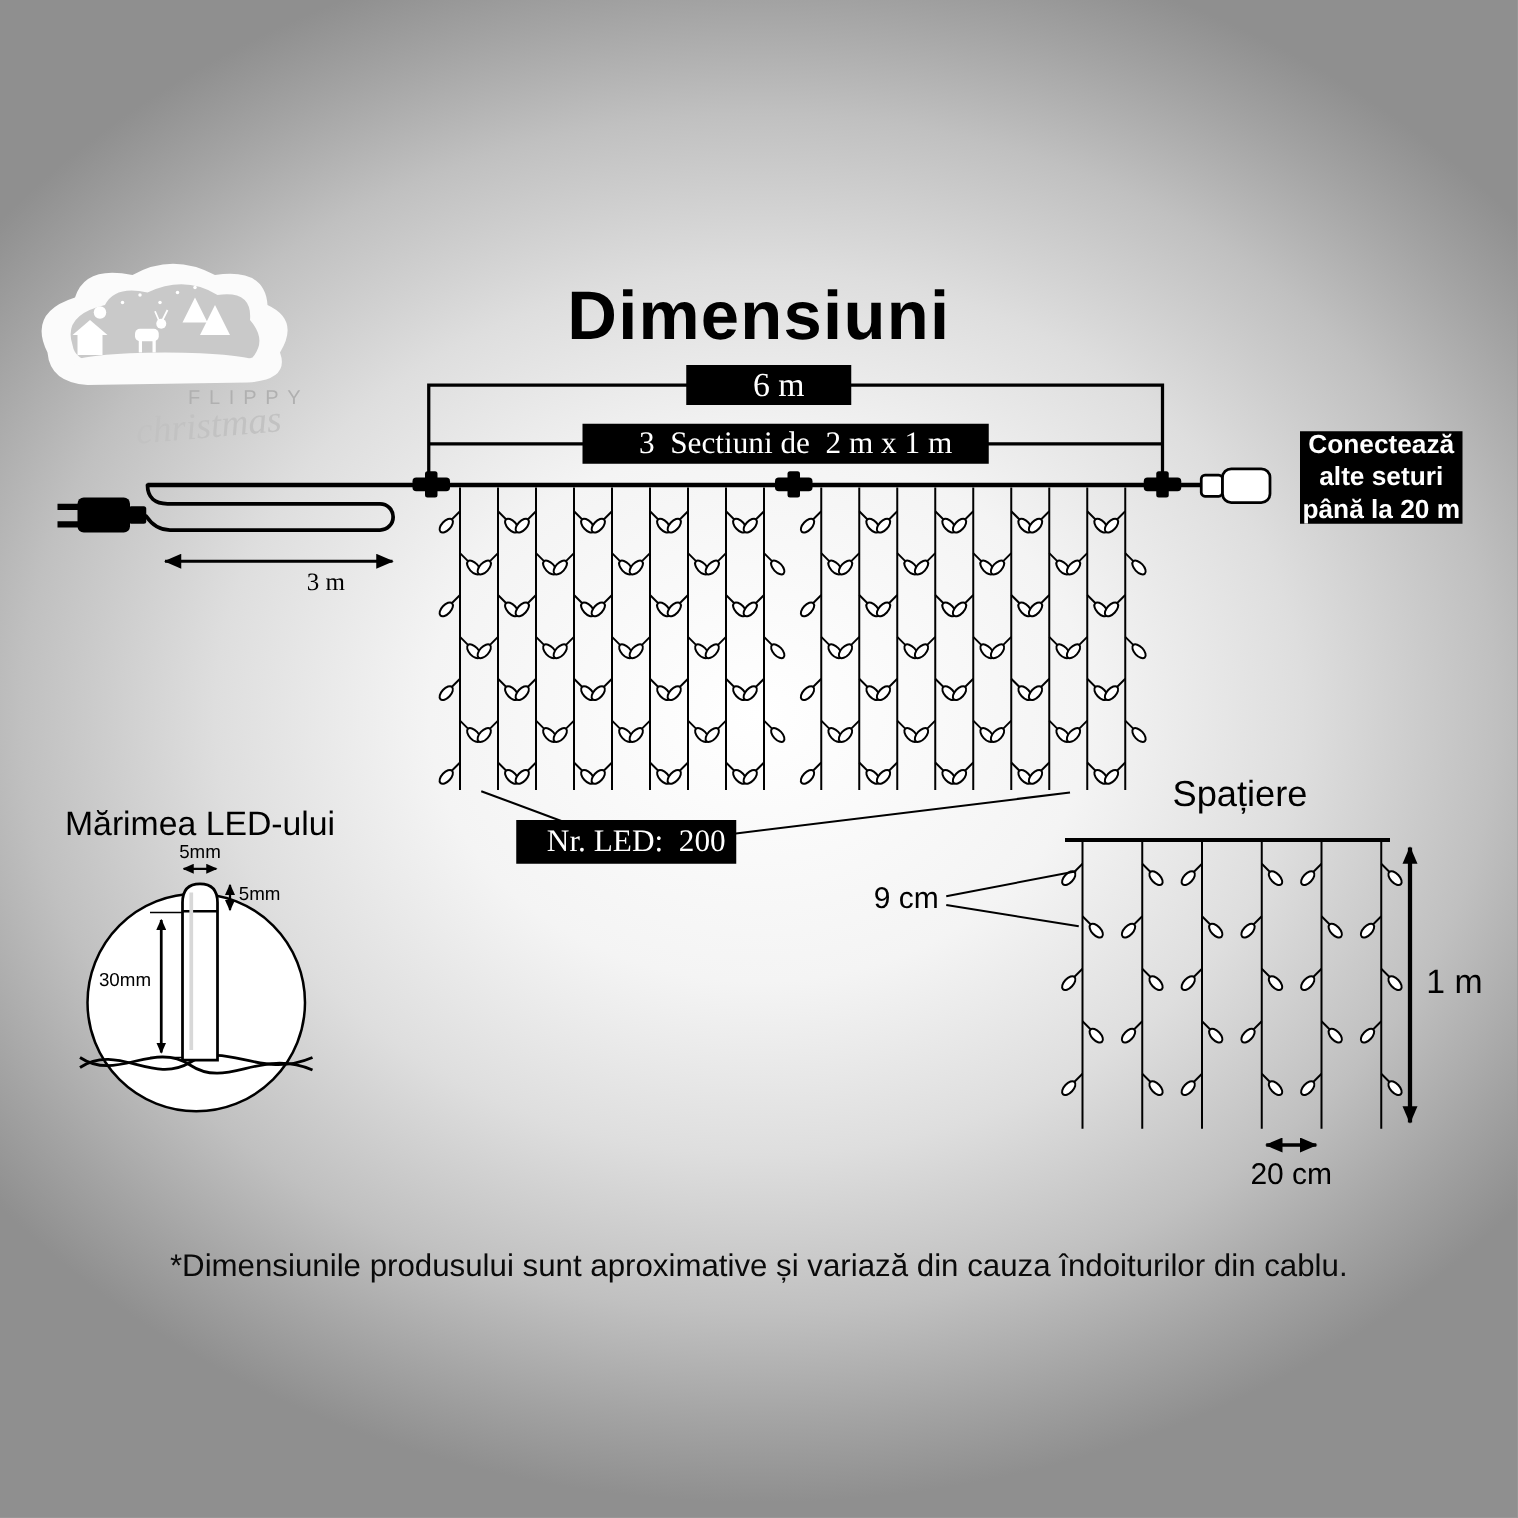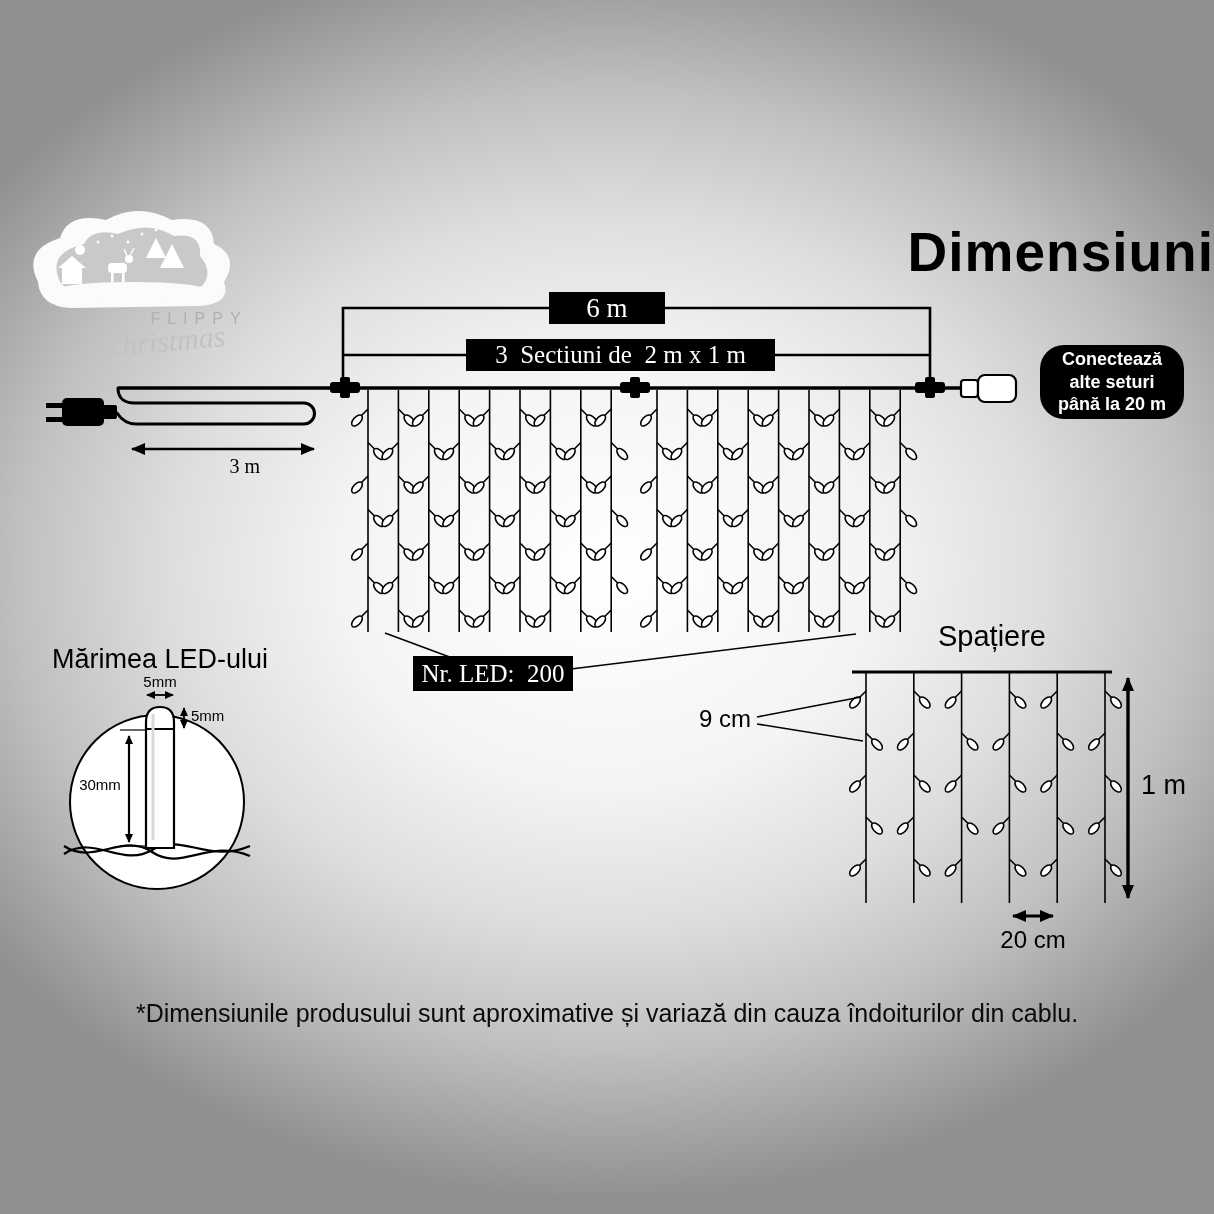--- a/index.html
+++ b/index.html
@@ -5,31 +5,31 @@
   html,body{margin:0;padding:0;background:#9a9a9a;}
   .canvas{
     position:relative;width:1214px;height:1214px;overflow:hidden;
     background:radial-gradient(ellipse 64% 52% at 50% 47%,
       #ffffff 0%, #f4f4f4 34%, #dedede 56%, #c0c0c0 76%, #a3a3a3 90%, #8f8f8f 100%);
     font-family:"Liberation Sans", sans-serif;color:#000;
   }
   svg#diagram{position:absolute;left:0;top:0;z-index:1;}
   .txt{position:absolute;z-index:3;}
   .center{text-align:center;}
-  .serif{font-family:"Liberation Serif", serif;}
+  .serif{font-family:"Liberation Serif", serif;padding-left:16px;}
   .blackbox{
     position:absolute;z-index:3;background:#000;color:#fff;
     display:flex;align-items:center;justify-content:center;text-align:center;
   }
   .pre{white-space:pre;}
-  .page-title{left:0;right:0;top:220px;font-size:55px;font-weight:700;letter-spacing:1px;text-align:right;}
+  .page-title{left:0;right:0;top:220px;font-size:55px;font-weight:700;letter-spacing:1px;}
   .box-6m{left:549px;top:292px;width:116px;height:32px;font-size:27px;}
   .box-sections{left:466px;top:339px;width:309px;height:32px;font-size:25px;}
   .box-nrled{left:413px;top:656px;width:160px;height:35px;font-size:25px;}
-  .box-connect{left:1040px;top:345px;width:144px;height:74px;font-size:18px;font-weight:700;line-height:1.25;border-radius:24px;}
+  .box-connect{left:1040px;top:345px;width:130px;height:74px;font-size:21px;font-weight:700;line-height:1.25;}
   .box-lednote{left:236px;top:789px;width:166px;height:58px;font-size:19px;line-height:1.3;}
   .lbl-3m{left:186px;top:455px;width:74px;font-size:20px;text-align:right;}
   .lbl-spatiere{left:922px;top:620px;width:140px;font-size:29px;}
   .lbl-9cm{left:696px;top:705px;width:58px;font-size:24px;}
   .lbl-1m{left:1141px;top:770px;width:60px;font-size:27px;}
   .lbl-16cm{left:999px;top:926px;width:68px;font-size:24px;}
   .lbl-marimea{left:52px;top:644px;width:260px;font-size:27px;}
   .lbl-5mm-top{left:135px;top:673px;width:50px;font-size:15px;}
   .lbl-5mm-right{left:191px;top:707px;width:44px;font-size:15px;text-align:left;}
   .lbl-30mm{left:76px;top:776px;width:48px;font-size:15px;text-align:center;}

